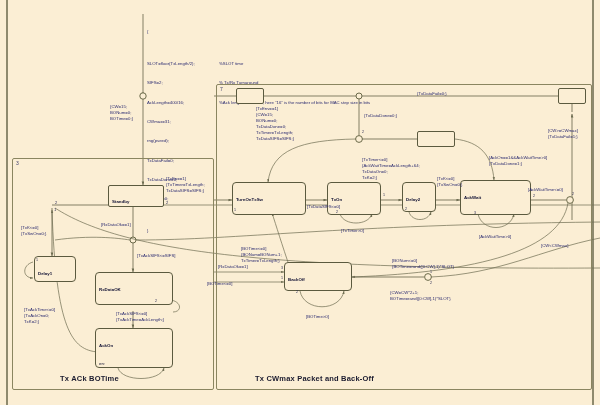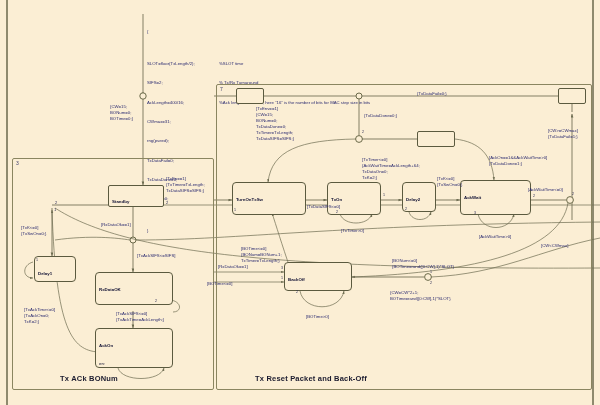--- a/index.html
+++ b/index.html
@@ -185,21 +185,21 @@
     <div>}</div>
   </div>
 
   <div class="lbl" style="left:110px;top:104px;">{CW=15;
 BONum=0;
 BOTime=0;}</div>
 
   <div class="substate" style="left:12px;top:158px;width:202px;height:232px;">
     <div class="substate-num">3</div>
   </div>
-  <div class="substate-title" style="left:60px;top:374px;">Tx ACk BONum</div>
+  <div class="substate-title" style="left:60px;top:374px;">Tx ACk BOTime</div>
 
   <div class="state small" style="left:108px;top:185px;width:56px;height:22px;">
     <div class="nm">Standby</div>
   </div>
   <div class="port" style="left:166px;top:200px;">2</div>
   <div class="port" style="left:55px;top:200px;">2</div>
   <div class="port" style="left:54px;top:207px;">1</div>
 
   <div class="state" style="left:34px;top:256px;width:42px;height:26px;">
     <div class="nm">Delay1</div>
@@ -230,21 +230,21 @@
 {TxSwOn=0;}</div>
   <div class="lbl" style="left:116px;top:311px;">[TxAckSIFS&lt;=0]
 {TxAckTime=AckLength;}</div>
   <div class="lbl" style="left:24px;top:307px;">[TxAckTime&lt;=0]
 {TxAckOn=0;
 TxK=2;}</div>
 
   <div class="substate" style="left:216px;top:84px;width:376px;height:306px;">
     <div class="substate-num">7</div>
   </div>
-  <div class="substate-title" style="left:255px;top:374px;">Tx Reset Packet and Back-Off</div>
+  <div class="substate-title" style="left:255px;top:374px;">Tx CWmax Packet and Back-Off</div>
 
   <div class="state small" style="left:236px;top:88px;width:28px;height:16px;">
     <div class="nm">Delay</div>
   </div>
 
   <div class="state small" style="left:558px;top:88px;width:28px;height:16px;">
     <div class="nm">Reset</div>
   </div>
 
   <div class="state small" style="left:417px;top:131px;width:38px;height:16px;">

